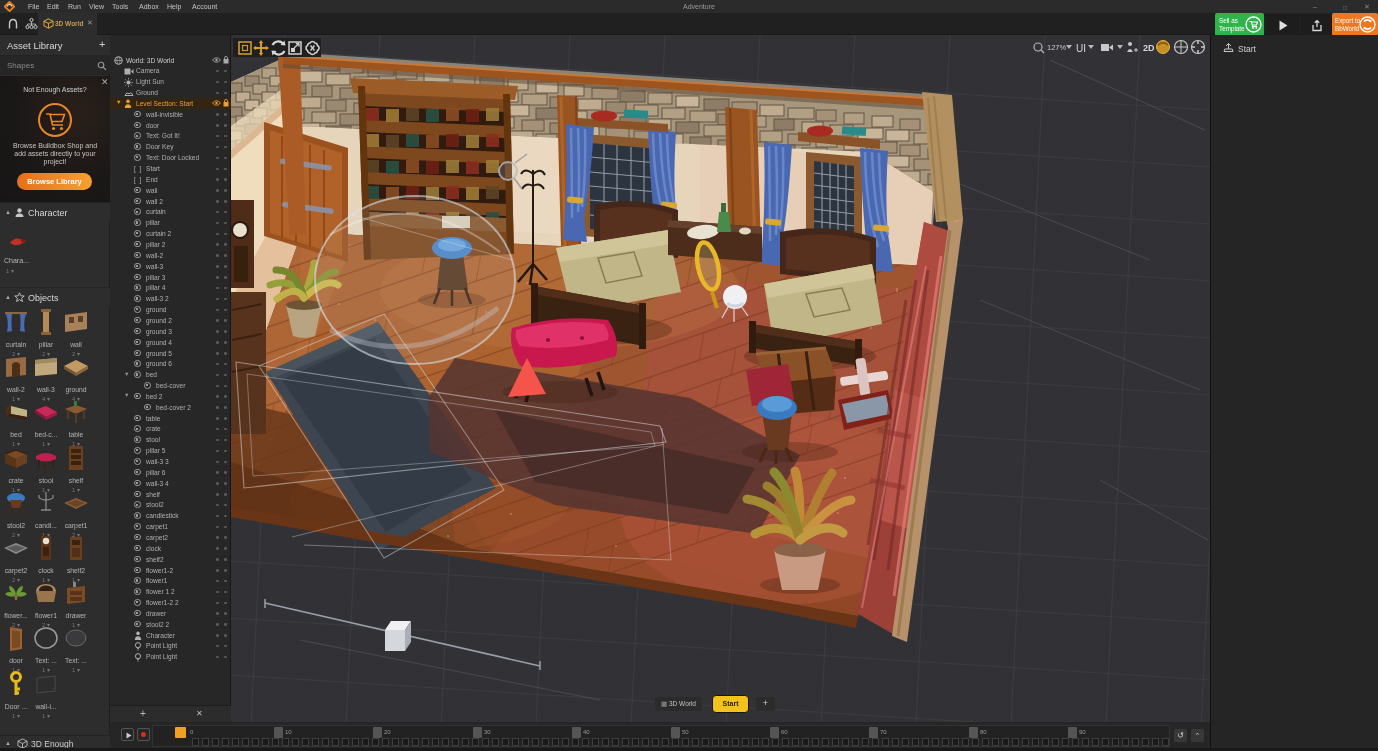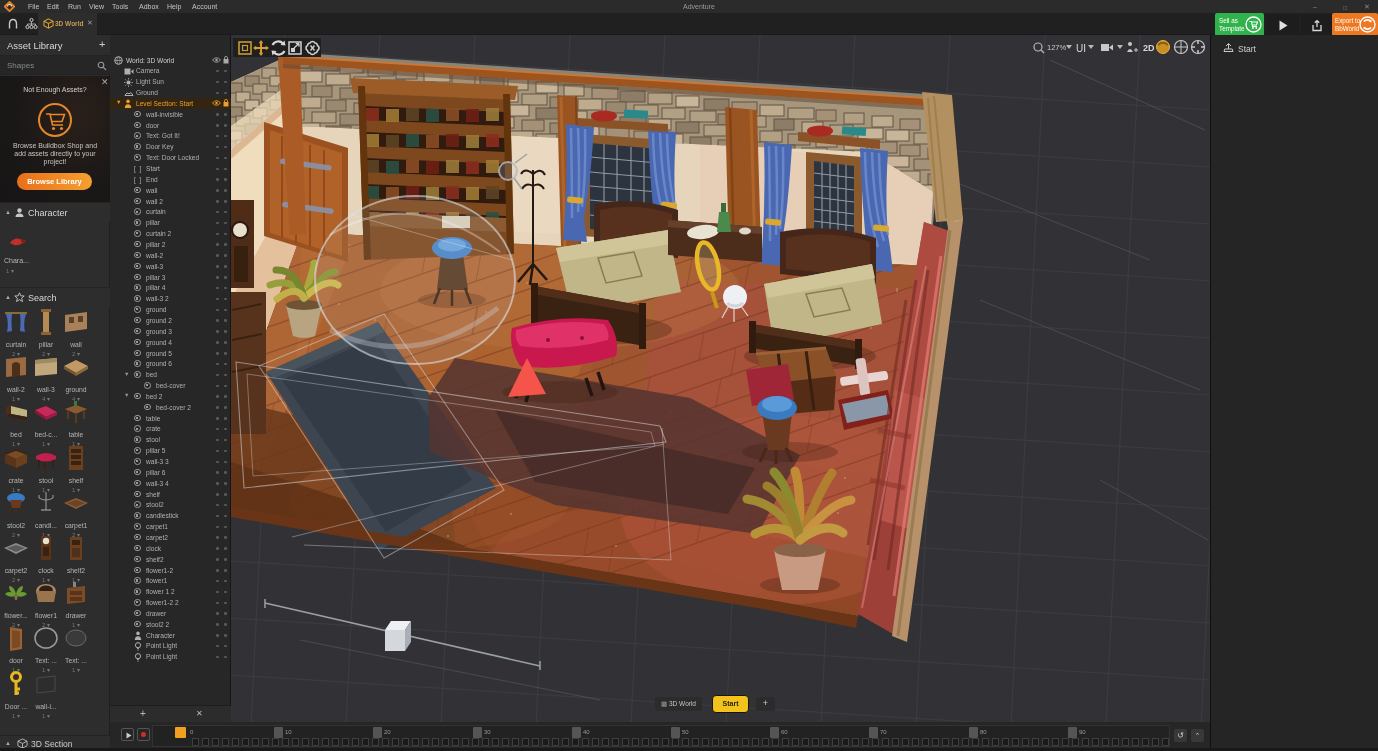--- a/index.html
+++ b/index.html
@@ -126,21 +126,21 @@
         <path d="M2 8 Q6 2 12 4 L18 6 Q12 11 6 10 Z" fill="#c03028"></path>
         <path d="M12 4 L18 6 L14 8 Z" fill="#8a1a14"></path>
       </svg>
       <span class="abs" style="left:4px;top:222px;color:#b8b8b8;font-size:7px">Chara...</span>
       <span class="abs" style="left:6px;top:232px;color:#777;font-size:6px">1 ▾</span>
       <div class="abs" style="left:0;top:252px;width:110px;height:20px;background:#2d2d2d;border-top:1px solid #232323">
         <span class="abs" style="left:5px;top:6px;color:#aaa;font-size:6px">▲</span>
         <svg class="abs" style="left:14px;top:4px" width="11" height="11" viewBox="0 0 11 11">
           <path d="M5.5 0.8 L6.8 3.8 L10.2 4 L7.6 6.2 L8.5 9.5 L5.5 7.7 L2.5 9.5 L3.4 6.2 L0.8 4 L4.2 3.8 Z" fill="none" stroke="#c8c8c8" stroke-width="0.9"></path>
         </svg>
-        <span class="abs h1" style="left:28px;top:5px;font-size:9px">Search</span>
+        <span class="abs h1" style="left:28px;top:5px;font-size:9px">Objects</span>
       </div>
     </div>
     <div class="abs" style="left:0;top:0;width:110px;height:751px">
       <div class="abs" style="left:1px;top:307px;width:30px;height:30px"><svg width="30" height="30" viewBox="0 0 30 30">
           <rect x="4" y="5" width="22" height="2" fill="#8a6a3a"></rect>
           <path d="M5 7 Q8 16 6 25 L11 24 Q10 14 11 7 Z" fill="#4a6ab5"></path>
           <path d="M25 7 Q22 16 24 25 L19 24 Q20 14 19 7 Z" fill="#4a6ab5"></path>
         </svg></div>
       <div class="abs" style="left:1px;top:341px;width:30px;text-align:center;color:#b4b4b4;font-size:6.8px">curtain</div>
       <div class="abs" style="left:1px;top:350px;width:30px;text-align:center;color:#757575;font-size:6px">2 ▾</div>
@@ -308,21 +308,21 @@
       <div class="abs" style="left:31px;top:669px;width:30px;height:30px"><svg width="30" height="30" viewBox="0 0 30 30">
           <path d="M6 9 L24 7 L24 22 L6 24 Z" fill="none" stroke="#4a4a4a" stroke-width="1"></path>
         </svg></div>
       <div class="abs" style="left:31px;top:703px;width:30px;text-align:center;color:#b4b4b4;font-size:6.8px">wall-i...</div>
       <div class="abs" style="left:31px;top:712px;width:30px;text-align:center;color:#757575;font-size:6px">1 ▾</div>
       <div class="abs" style="left:0;top:735px;width:110px;height:16px;background:#2d2d2d;border-top:1px solid #222">
         <span class="abs" style="left:5px;top:4px;color:#aaa;font-size:6px">▲</span>
         <svg class="abs" style="left:17px;top:2px" width="11" height="11" viewBox="0 0 12 12">
           <path d="M6 1 L11 3.5 L11 8.5 L6 11 L1 8.5 L1 3.5 Z M1 3.5 L6 6 L11 3.5 M6 6 L6 11" fill="none" stroke="#bbb" stroke-width="1"></path>
         </svg>
-        <span class="abs" style="left:31px;top:3px;color:#ccc;font-size:8.5px">3D Section</span>
+        <span class="abs" style="left:31px;top:3px;color:#ccc;font-size:8.5px">3D Enough</span>
       </div>
     </div>
     <div class="abs" id="treep">
       <div class="trow" style="top:20.0px;">
         <svg class="abs" style="left:4px;top:1px" width="9" height="9" viewBox="0 0 9 9">
           <circle cx="4.5" cy="4.5" r="3.8" fill="none" stroke="#b0b0b0"></circle>
           <path d="M0.7 4.5 L8.3 4.5 M4.5 0.7 C2.5 2.5 2.5 6.5 4.5 8.3 M4.5 0.7 C6.5 2.5 6.5 6.5 4.5 8.3" fill="none" stroke="#b0b0b0" stroke-width="0.7"></path>
         </svg>
         <span class="lbl" style="left:16px;color:#cfcfcf">World: 3D World</span>
         <svg class="abs" style="left:102px;top:2px" width="9" height="6" viewBox="0 0 9 6">

